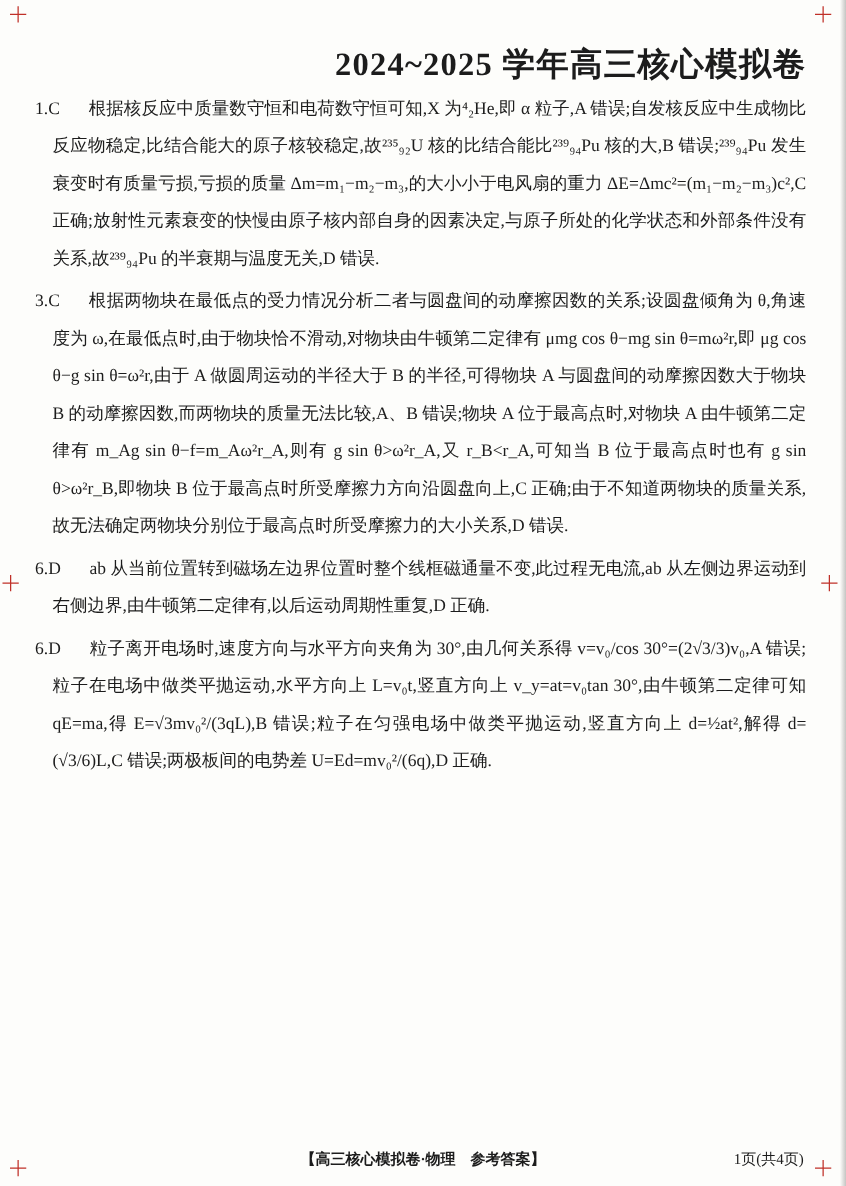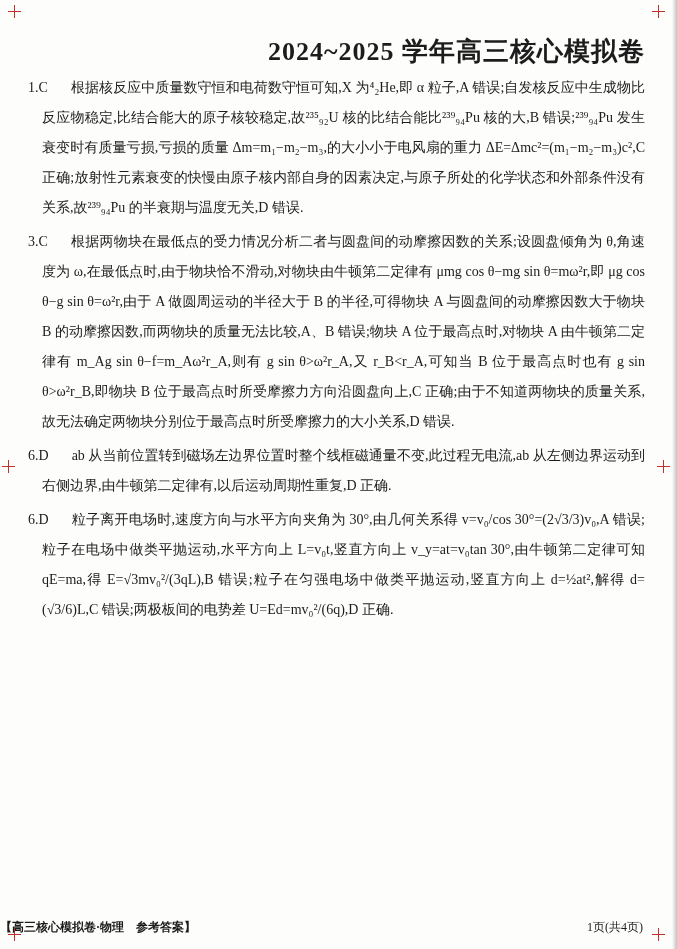--- a/index.html
+++ b/index.html
@@ -69,20 +69,21 @@
 
   .footer {
     position: absolute;
     left: 0; right: 0; bottom: 12px;
     height: 18px;
     font-size: 12px;
   }
   .footer-label {
     position: absolute;
     left: 0; right: 0;
+    text-align: center;
     font-weight: bold;
   }
   .footer-page {
     position: absolute;
     right: 34px;
     top: 0;
   }
 </style>
 </head>
 <body>

